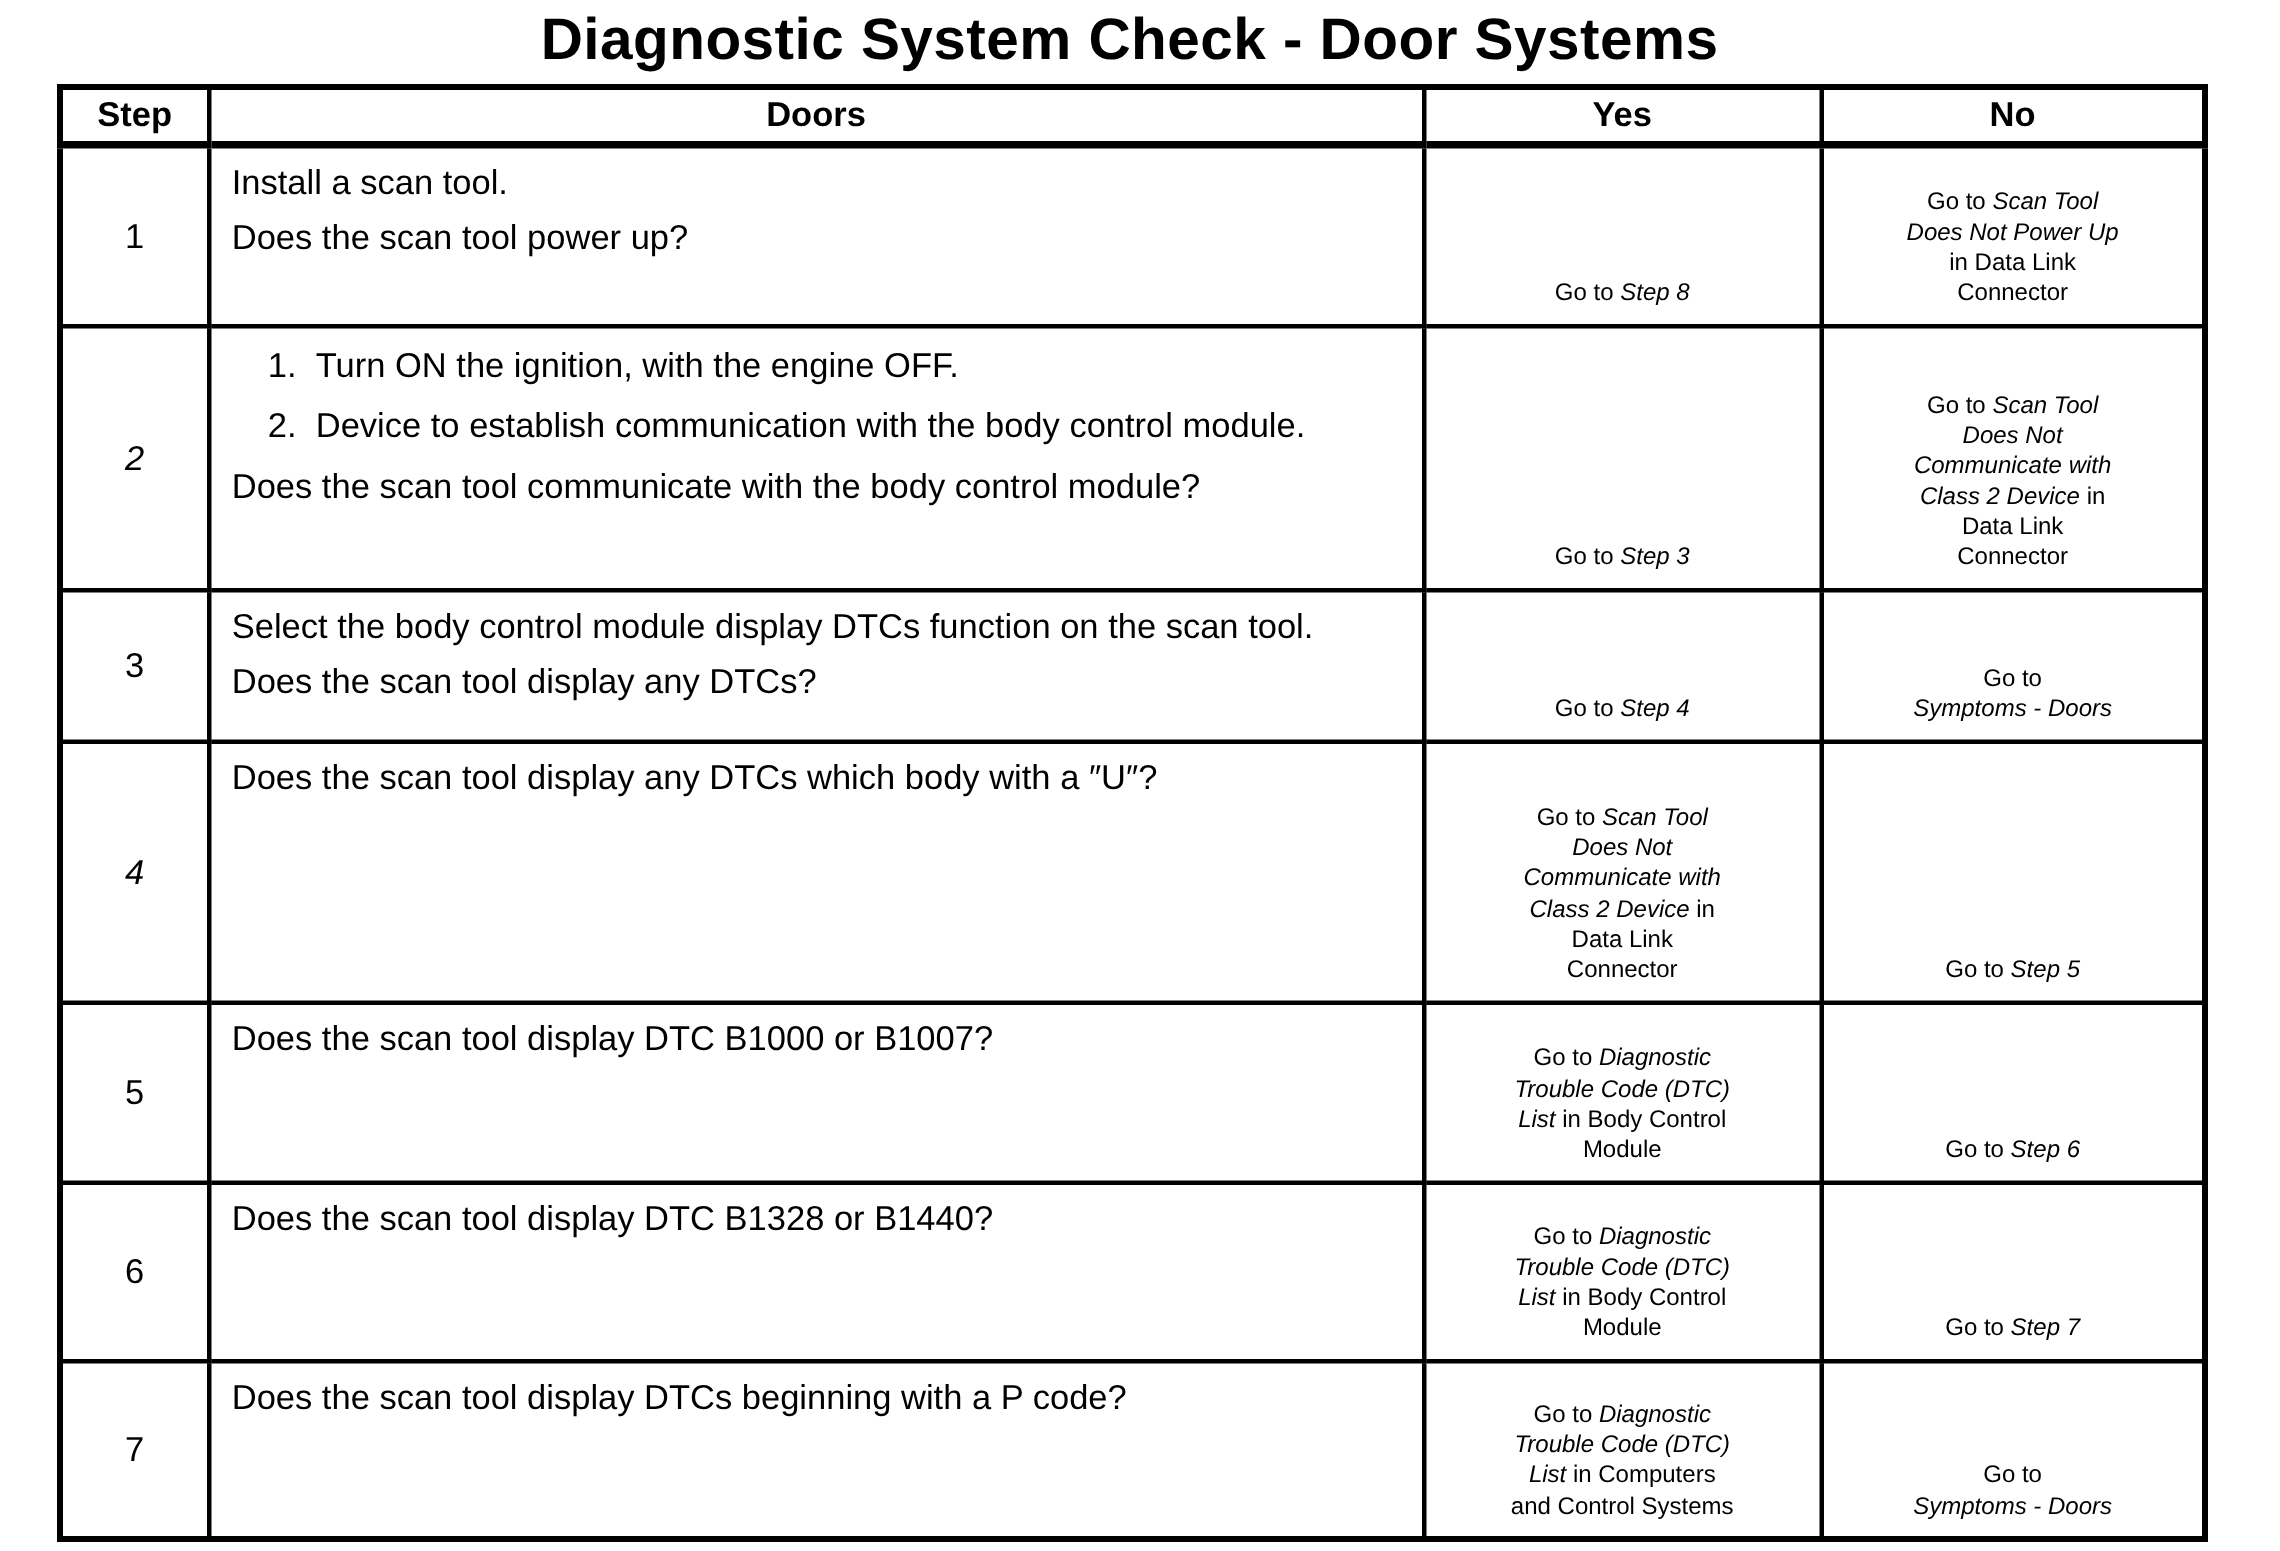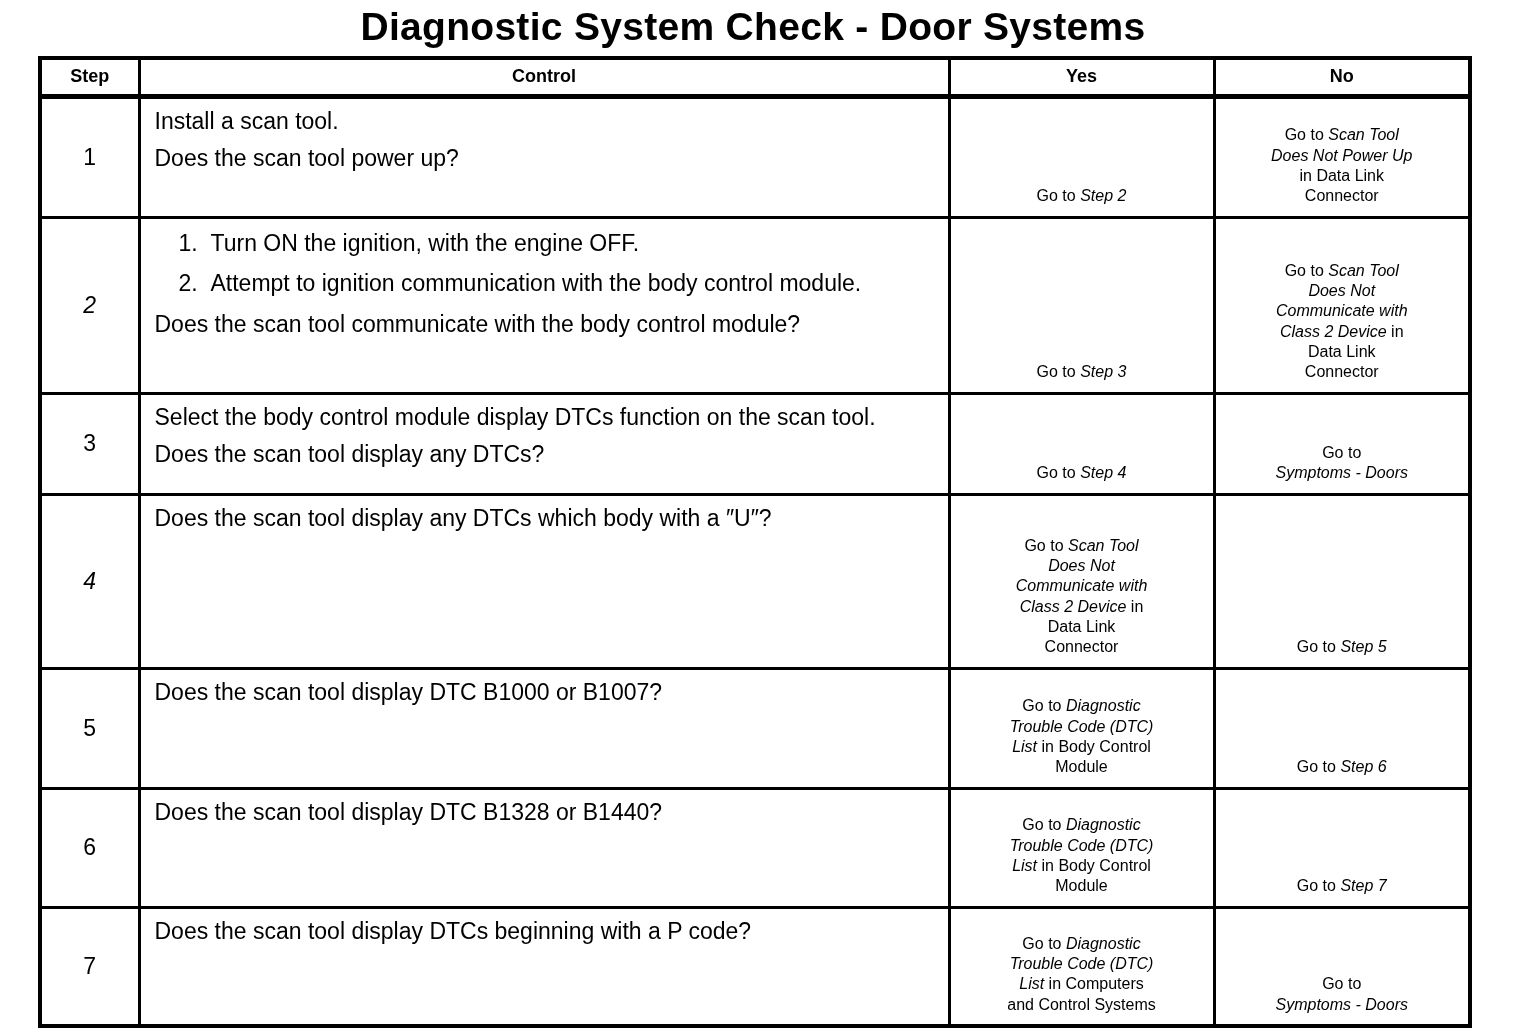--- a/index.html
+++ b/index.html
@@ -24,21 +24,21 @@
     width: 1430px;
     border: 4px solid #000;
   }
   .c-step { width: 99px; }
   .c-action { width: 810px; }
   .c-yes { width: 265px; }
   .c-no { width: 256px; }
   th, td { border: 3px solid #000; }
   thead tr { height: 38px; }
   th {
-    font-size: 18px; font-weight: 700;
+    font-size: 23px; font-weight: 700;
     text-align: center; vertical-align: middle;
     padding: 1px 4px;
     border-bottom: 5px solid #000;
   }
   td.step-cell {
     font-size: 23px;
     text-align: center; vertical-align: middle;
   }
   td.action-cell {
     font-size: 23px;
@@ -78,52 +78,52 @@
   <table class="diag">
     <colgroup>
       <col class="c-step">
         <col class="c-action">
         <col class="c-yes">
         <col class="c-no">
     </colgroup>
     <thead>
       <tr>
         <th>Step</th>
-        <th>Control</th>
+        <th>Doors</th>
         <th>Yes</th>
         <th>No</th>
       </tr>
     </thead>
     <tbody>
         <tr>
           <td class="step-cell">1</td>
           <td class="action-cell">
             <div class="para">Install a scan tool.</div>
             <div class="para">Does the scan tool power up?</div>
           </td>
           <td class="goto-cell yes-cell">
-            <div class="goto"><span>Go to </span><span class="it">Step 2</span></div>
+            <div class="goto"><span>Go to </span><span class="it">Step 8</span></div>
           </td>
           <td class="goto-cell no-cell">
             <div class="goto"><span>Go to </span><span class="it">Scan Tool
 Does Not Power Up</span><span>
 in Data Link
 Connector</span></div>
           </td>
         </tr>
         <tr>
           <td class="step-cell">2</td>
           <td class="action-cell">
             <div class="list-item">
               <span class="num">1.</span>
               <span class="ltext">Turn ON the ignition, with the engine OFF.</span>
             </div>
             <div class="list-item">
               <span class="num">2.</span>
-              <span class="ltext">Attempt to ignition communication with the body control module.</span>
+              <span class="ltext">Device to establish communication with the body control module.</span>
             </div>
             <div class="para">Does the scan tool communicate with the body control module?</div>
           </td>
           <td class="goto-cell yes-cell">
             <div class="goto"><span>Go to </span><span class="it">Step 3</span></div>
           </td>
           <td class="goto-cell no-cell">
             <div class="goto"><span>Go to </span><span class="it">Scan Tool
 Does Not
 Communicate with

